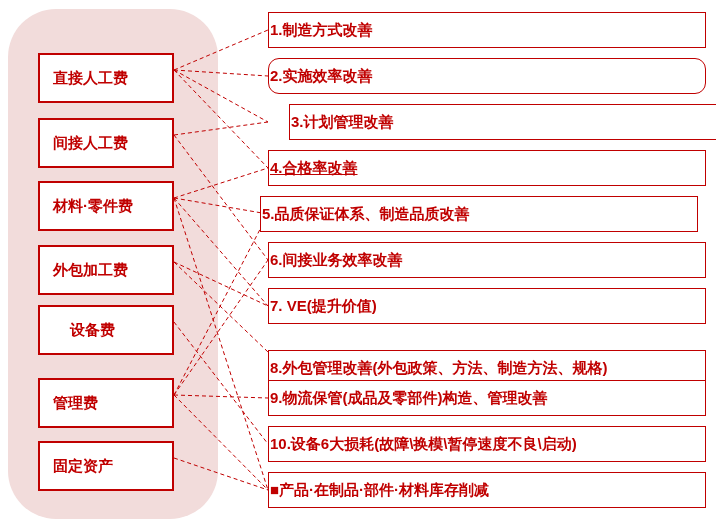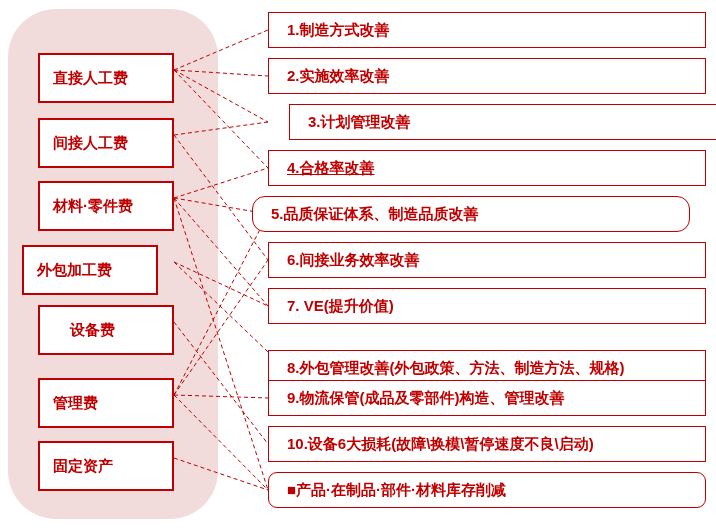--- a/index.html
+++ b/index.html
@@ -33,21 +33,21 @@
     align-items:center;
     white-space:nowrap;
   }
   .left-box{
     width:136px;height:50px;
     padding-left:13px;
     border-width:2px;
   }
   .right-box{
     width:438px;height:36px;
-    padding-left:18px;
+    padding-left:1px;
   }
 </style>
 </head>
 <body>
 
 <div id="canvas">
   <div id="panel"></div>
   <svg id="lines" width="716" height="528">
       <line x1="174" y1="70" x2="268" y2="30" stroke="#C00000" stroke-width="1" stroke-dasharray="4,3"></line>
       <line x1="174" y1="70" x2="268" y2="76" stroke="#C00000" stroke-width="1" stroke-dasharray="4,3"></line>
@@ -65,31 +65,31 @@
       <line x1="174" y1="395" x2="268" y2="214" stroke="#C00000" stroke-width="1" stroke-dasharray="4,3"></line>
       <line x1="174" y1="395" x2="268" y2="260" stroke="#C00000" stroke-width="1" stroke-dasharray="4,3"></line>
       <line x1="174" y1="395" x2="268" y2="398" stroke="#C00000" stroke-width="1" stroke-dasharray="4,3"></line>
       <line x1="174" y1="395" x2="268" y2="490" stroke="#C00000" stroke-width="1" stroke-dasharray="4,3"></line>
       <line x1="174" y1="458" x2="268" y2="490" stroke="#C00000" stroke-width="1" stroke-dasharray="4,3"></line>
     </svg>
   <div id="left-col">
       <div class="box left-box" style="left: 38px; top: 53px;">直接人工费</div>
       <div class="box left-box" style="left: 38px; top: 118px;">间接人工费</div>
       <div class="box left-box" style="left: 38px; top: 181px;">材料·零件费</div>
-      <div class="box left-box" style="left: 22px; top: 245px;">外包加工费</div>
+      <div class="box left-box" style="left: 38px; top: 245px;">外包加工费</div>
       <div class="box left-box" style="left: 38px; top: 305px; padding-left: 30px;">设备费</div>
       <div class="box left-box" style="left: 38px; top: 378px;">管理费</div>
       <div class="box left-box" style="left: 38px; top: 441px;">固定资产</div>
     </div>
   <div id="right-col">
       <div class="box right-box" style="left: 268px; top: 12px;">1.制造方式改善</div>
-      <div class="box right-box" style="left: 268px; top: 58px;">2.实施效率改善</div>
+      <div class="box right-box" style="left: 268px; top: 58px; border-radius: 11px;">2.实施效率改善</div>
       <div class="box right-box" style="left: 268px; top: 104px; margin-left: 21px;">3.计划管理改善</div>
       <div class="box right-box" style="left: 268px; top: 150px; text-decoration: underline;">4.合格率改善</div>
-      <div class="box right-box" style="left: 252px; top: 196px; border-radius: 13px;">5.品质保证体系、制造品质改善</div>
+      <div class="box right-box" style="left: 260px; top: 196px;">5.品质保证体系、制造品质改善</div>
       <div class="box right-box" style="left: 268px; top: 242px;">6.间接业务效率改善</div>
       <div class="box right-box" style="left: 268px; top: 288px;">7. VE(提升价值)</div>
       <div class="box right-box" style="left: 268px; top: 334px; margin-top: 16px;">8.外包管理改善(外包政策、方法、制造方法、规格)</div>
       <div class="box right-box" style="left: 268px; top: 380px; text-align: right;">9.物流保管(成品及零部件)构造、管理改善</div>
       <div class="box right-box" style="left: 268px; top: 426px;">10.设备6大损耗(故障\换模\暂停速度不良\启动)</div>
-      <div class="box right-box" style="left: 268px; top: 472px; border-radius: 9px;">■产品·在制品·部件·材料库存削减</div>
+      <div class="box right-box" style="left: 268px; top: 472px;">■产品·在制品·部件·材料库存削减</div>
     </div>
 </div>
 
 </body></html>

